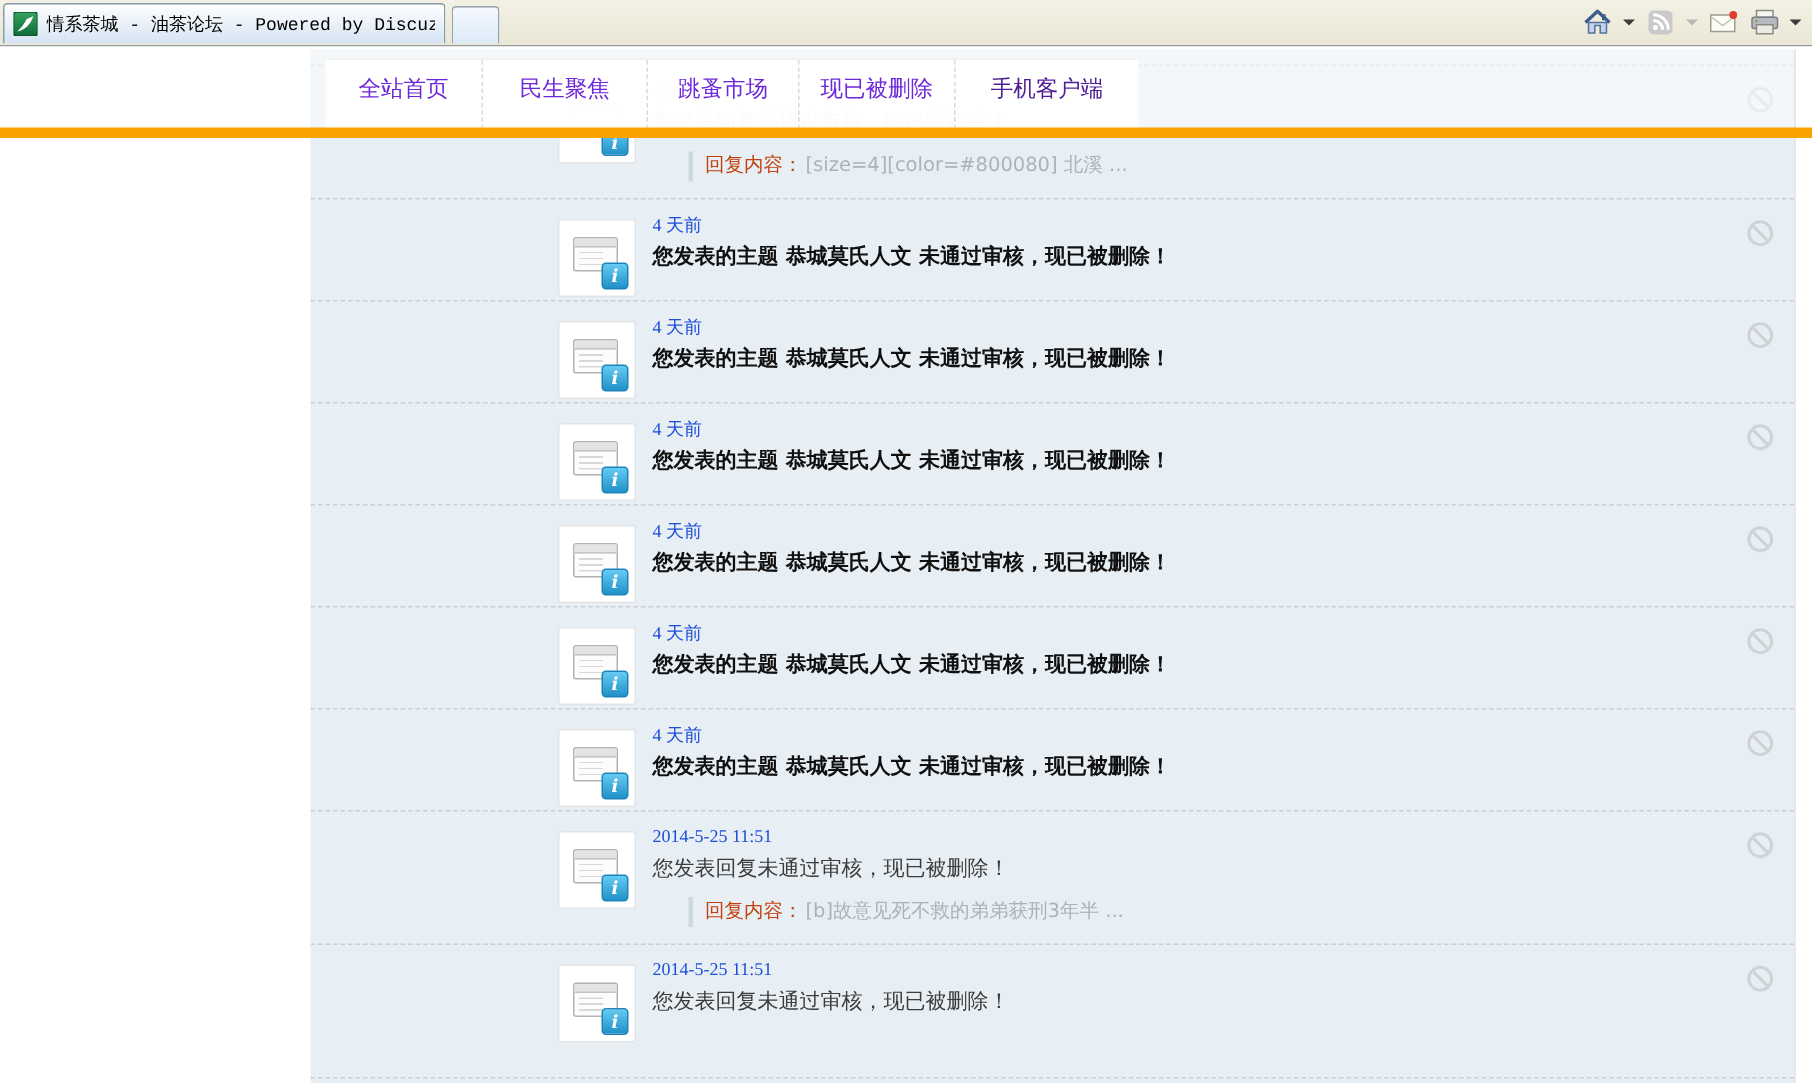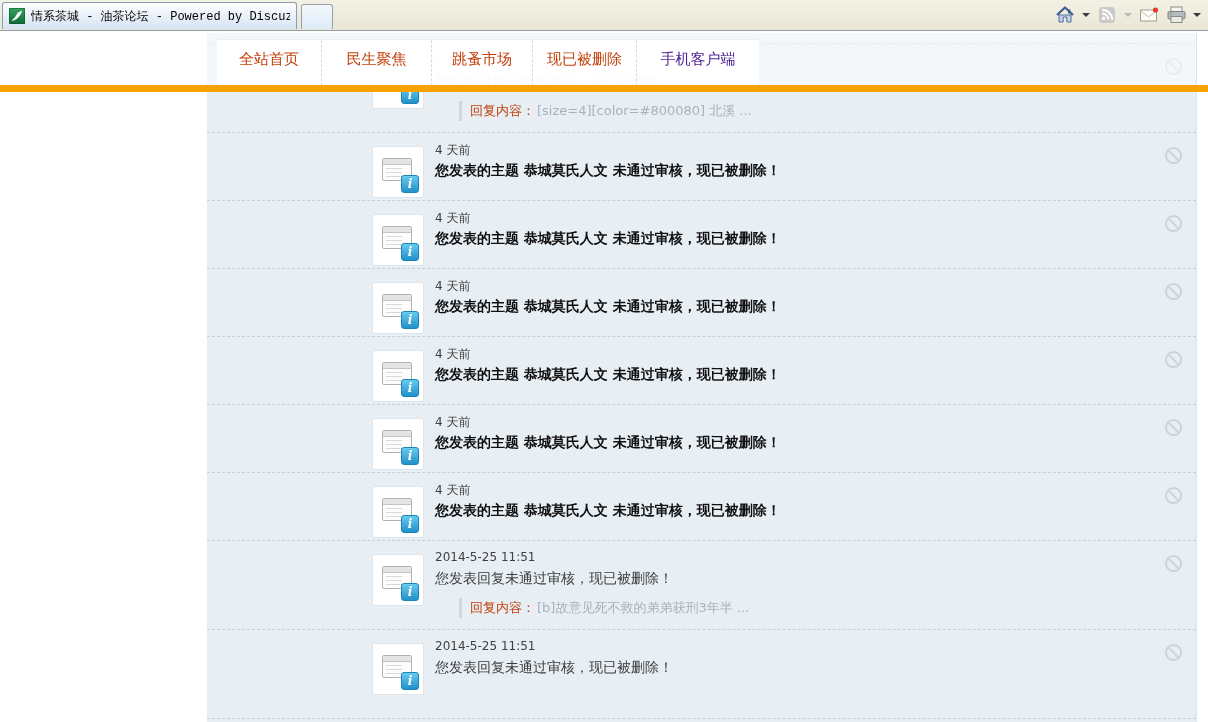--- a/index.html
+++ b/index.html
@@ -38,35 +38,35 @@
   .win{position:absolute;left:9px;top:11px;width:30px;height:23px;box-sizing:border-box;
        background:#fcfcfc;border:1px solid #b2b2b2;border-radius:2px;}
   .win::before{content:"";position:absolute;left:0;right:0;top:0;height:5px;background:#e4e4e4;
                border-bottom:1px solid #c4c4c4;}
   .win::after{content:"";position:absolute;left:3px;top:9px;width:16px;height:9px;
               background:repeating-linear-gradient(#d8d8d8 0 1px,transparent 1px 4px);}
   .info-badge{position:absolute;right:4px;bottom:4px;width:18px;height:18px;box-sizing:border-box;
               border-radius:3px;background:linear-gradient(#65cbf1,#2191c9);border:1px solid #1d84ba;
               color:#fff;font-family:"DejaVu Serif","Liberation Serif",serif;font-style:italic;
               font-weight:bold;font-size:12px;line-height:16px;text-align:center;}
-  .time{position:absolute;left:228px;top:9px;font-size:12px;color:#404040;}
+  .time{position:absolute;left:228px;top:9px;font-size:12px;color:#1d4ed8;font-family:Liberation Serif, serif;}
   .msg{position:absolute;left:228px;top:29px;font-size:14px;color:#3c3c3c;white-space:nowrap;}
   .item.unread .msg{font-weight:bold;color:#101010;}
   .quote{position:absolute;left:252px;top:57px;height:20px;line-height:20px;
          border-left:3px solid #ccd9e2;padding-left:8px;font-size:13px;color:#abb3b9;white-space:nowrap;}
   .quote .qlabel{color:#c2410c;font-weight:normal;margin-right:2px;}
   .block-btn{position:absolute;right:13px;top:13px;width:19px;height:19px;cursor:pointer;}
 
   
   .nav-overlay{position:absolute;left:207px;top:2px;width:989px;height:52px;
                background:rgba(255,255,255,0.55);z-index:2;}
   .navbar{position:absolute;left:217px;top:8px;height:46px;display:flex;z-index:3;
           background:rgba(255,255,255,0.97);border-top:1px solid #f0f0f0;}
   .nav-tab{box-sizing:border-box;display:flex;align-items:center;justify-content:center;
-           padding-bottom:8px;font-size:15px;color:#c2410c;border-right:1px dashed #dadada;
+           padding-bottom:8px;font-size:15px;color:#6d28d9;border-right:1px dashed #dadada;
            cursor:pointer;white-space:nowrap;}
   .nav-tab:last-child{border-right:none;}
   .nav-tab.active{color:#4c1d95;}
   .orange-bar{position:absolute;left:0;top:54px;width:100%;height:7px;background:#f9a202;z-index:4;}
 </style>
 </head>
 <body>
 
 <div class="screen">
 

